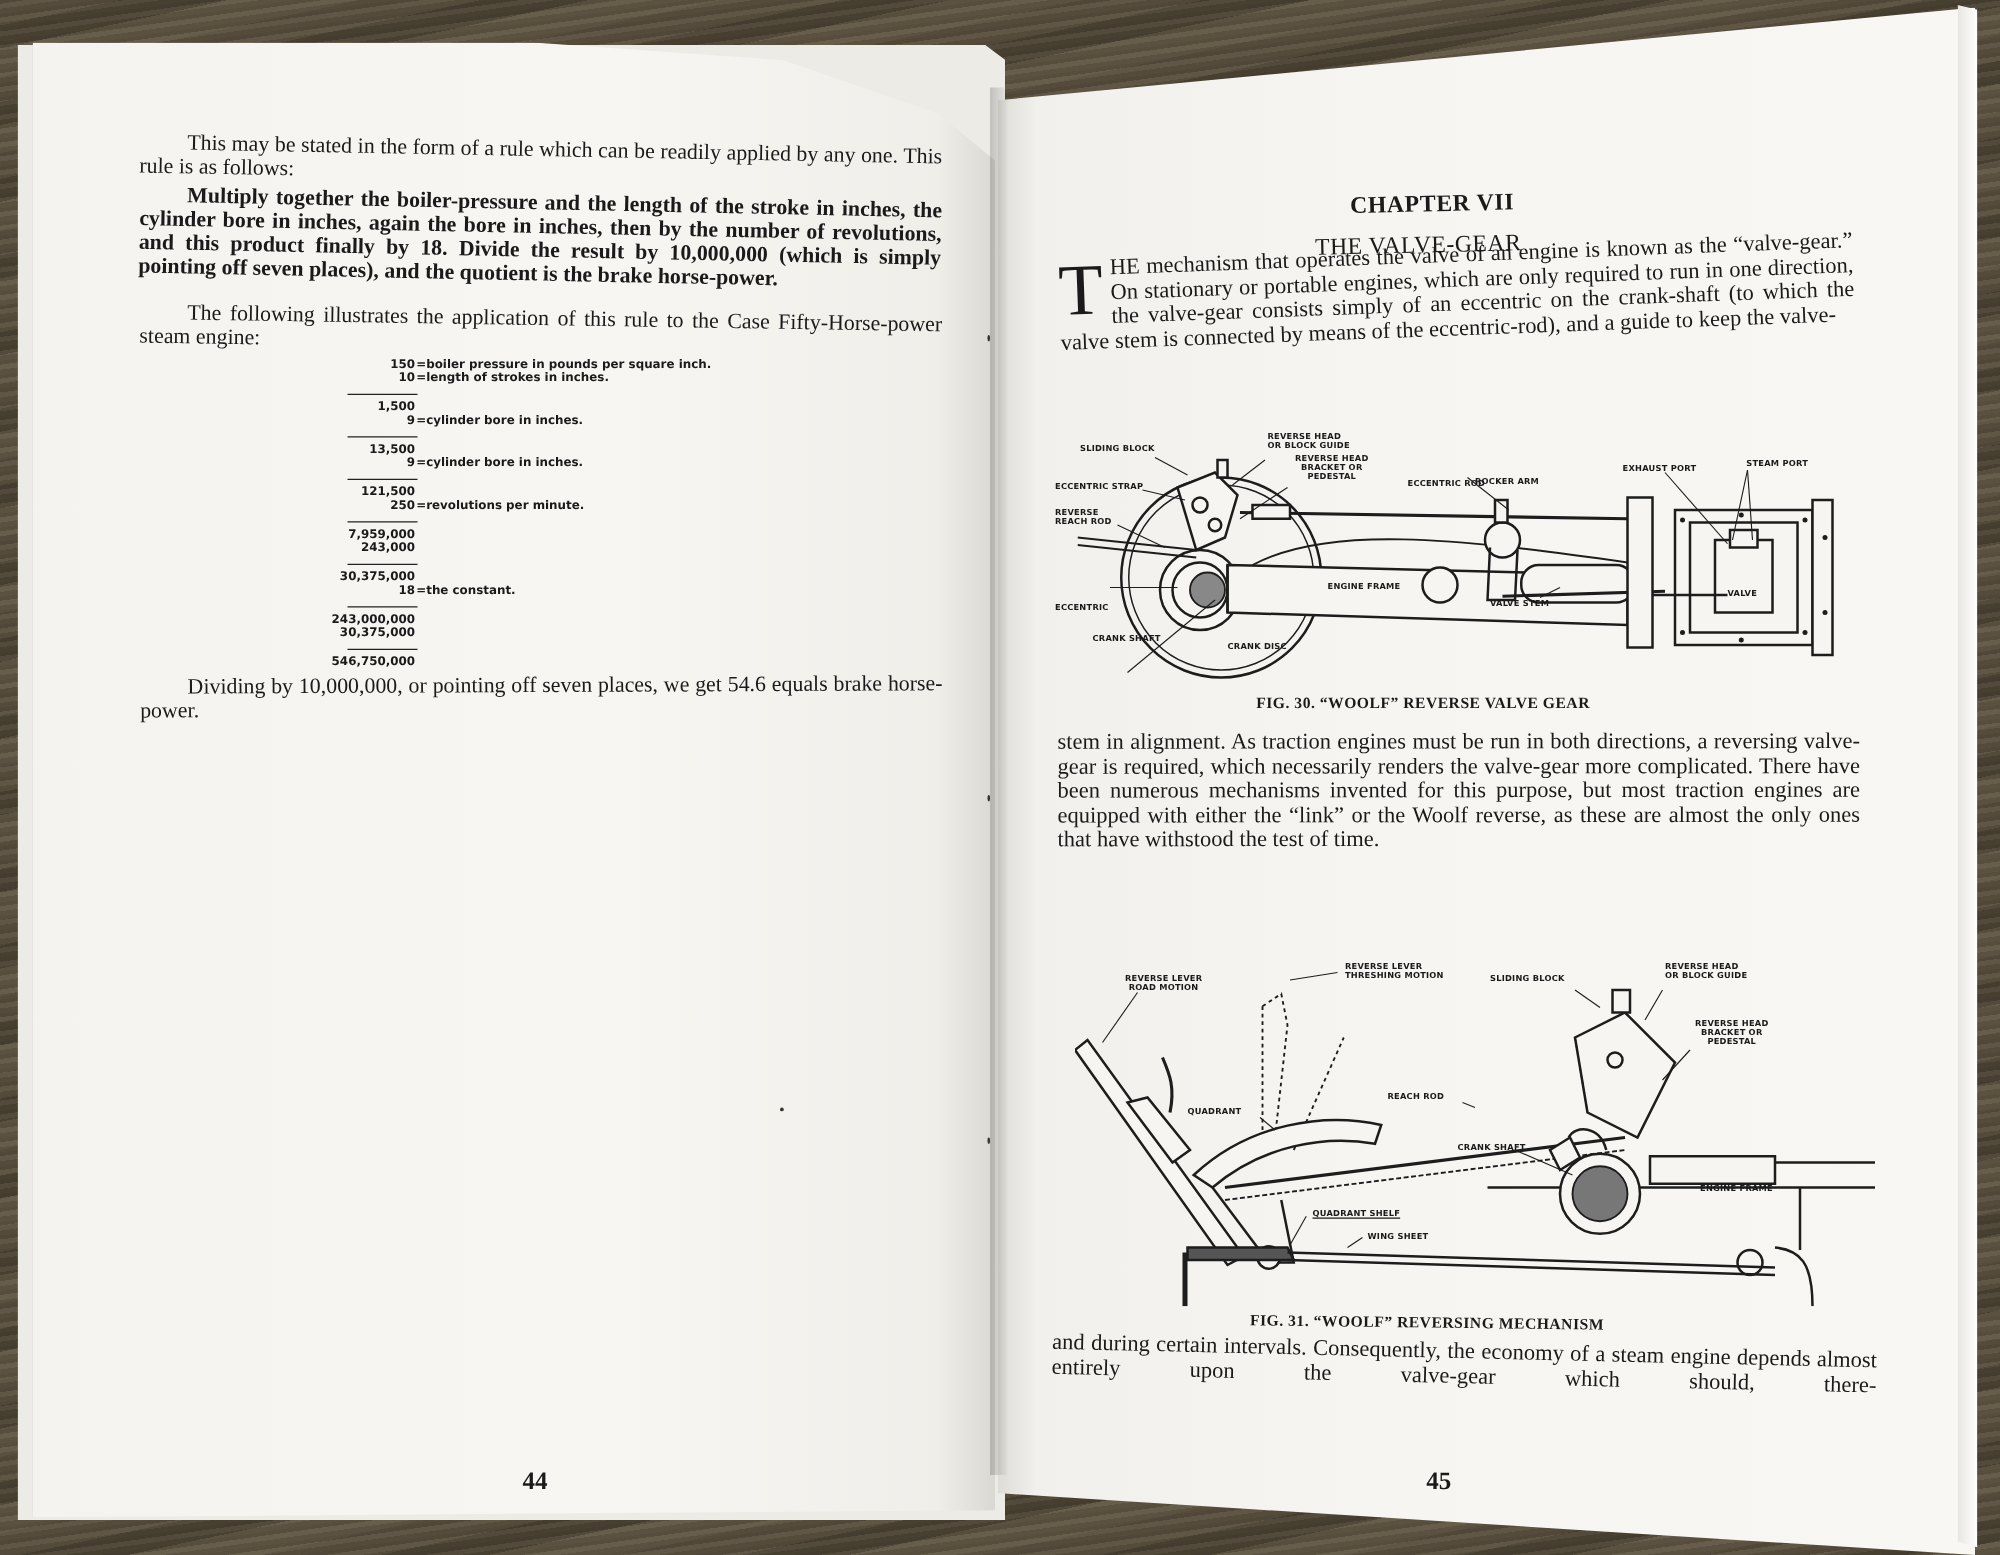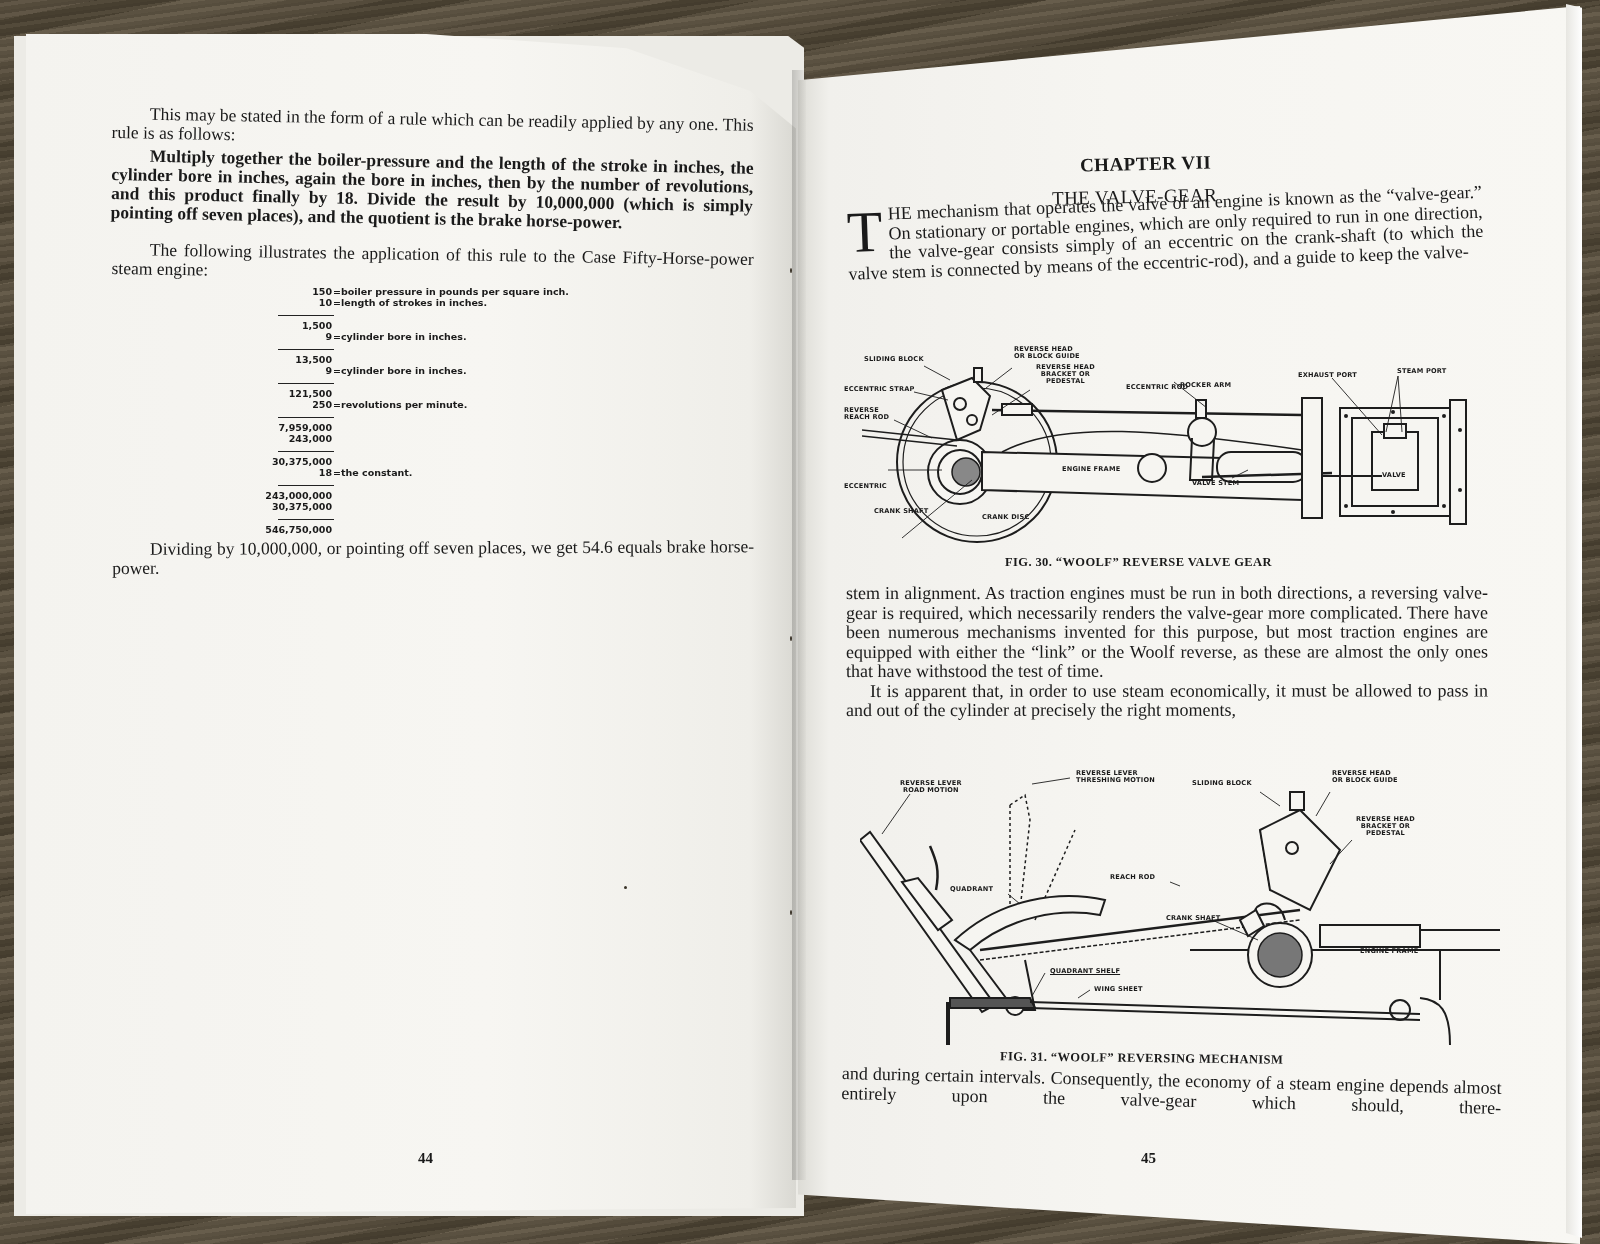--- a/index.html
+++ b/index.html
@@ -48,21 +48,21 @@
   #left-rule { left: 112px; top: 146px; width: 642px; transform: rotate(1.15deg); transform-origin: left top; }
   #left-following { left: 112px; top: 240px; width: 642px; transform: rotate(0.9deg); transform-origin: left top; }
   #left-conclusion { left: 112px; top: 540px; width: 642px; transform: rotate(-0.25deg); transform-origin: left top; }
 
   .calc { position: absolute; left: 260px; top: 287px; font-family: "DejaVu Sans", sans-serif; font-weight: bold; font-size: 9.5px; line-height: 10.5px; }
   .calc-row { display: flex; }
   .calc-num { width: 72px; text-align: right; }
   .calc-eq { padding-left: 1px; }
   .calc-rule { width: 56px; margin-left: 18px; border-top: 1px solid #222; margin-top: 7px; margin-bottom: 5px; }
 
-  .page-number { position: absolute; font-family: "Liberation Serif", serif; font-weight: bold; font-size: 15px; }
+  .page-number { position: absolute; font-family: "Liberation Serif", serif; font-weight: bold; font-size: 20px; margin-top: 24px; }
   #pn-left { left: 418px; top: 1150px; }
   #pn-right { left: 1141px; top: 1150px; }
 
   
   .rp { position: absolute; font-size: 18px; line-height: 19.5px; }
   .chapter-title { position: absolute; left: 1080px; top: 153px; font-size: 19px; font-weight: bold; letter-spacing: 0.5px; transform: rotate(-1.3deg); }
   .chapter-subtitle { position: absolute; left: 1052px; top: 186px; font-size: 19px; letter-spacing: 0.4px; transform: rotate(-1.3deg); }
   #right-intro { left: 846px; top: 206px; width: 636px; transform: rotate(-2.1deg); transform-origin: left top; }
   #right-intro p { text-align: justify; }
   .drop-cap { float: left; font-size: 58px; line-height: 46px; margin: 4px 6px 0 0; }
@@ -274,21 +274,20 @@
   <div class="lbl" style="left:-18px;top:107px;margin-top:16px;">ECCENTRIC</div>
   <div class="lbl" style="left:330px;top:120px;">VALVE STEM</div>
   <div class="lbl" style="left:520px;top:112px;">VALVE</div>
   <div class="lbl" style="left:12px;top:148px;">CRANK SHAFT</div>
   <div class="lbl" style="left:120px;top:154px;">CRANK DISC</div>
 </div>
 <div class="fig-caption" id="fig30-caption">FIG. 30.  “WOOLF” REVERSE VALVE GEAR</div>
 
 <div class="rp" id="right-mid">
   <p>stem in alignment. As traction engines must be run in both directions, a reversing valve-gear is required, which necessarily renders the valve-gear more complicated. There have been numerous mechanisms invented for this purpose, but most traction engines are equipped with either the “link” or the Woolf reverse, as these are almost the only ones that have withstood the test of time.</p>
-  <p class="indent" style="text-indent:24px;">It is apparent that, in order to use steam economically, it must be allowed to pass in and out of the cylinder at precisely the right moments,</p>
 </div>
 
 <div class="figure" style="left:860px;top:770px;width:640px;height:275px;">
   <svg width="640" height="275" viewBox="0 0 640 275">
     <g fill="none" stroke="#1d1d1d" stroke-width="2">
 
       <path d="M0 70 L10 62 L135 235 L122 242 Z" fill="#f6f5f1"></path>
       <path d="M42 112 L58 108 L92 150 L78 160 Z" fill="#f6f5f1"></path>
       <path d="M70 76 C76 90 80 100 76 120" stroke-width="2.5"></path>
 

